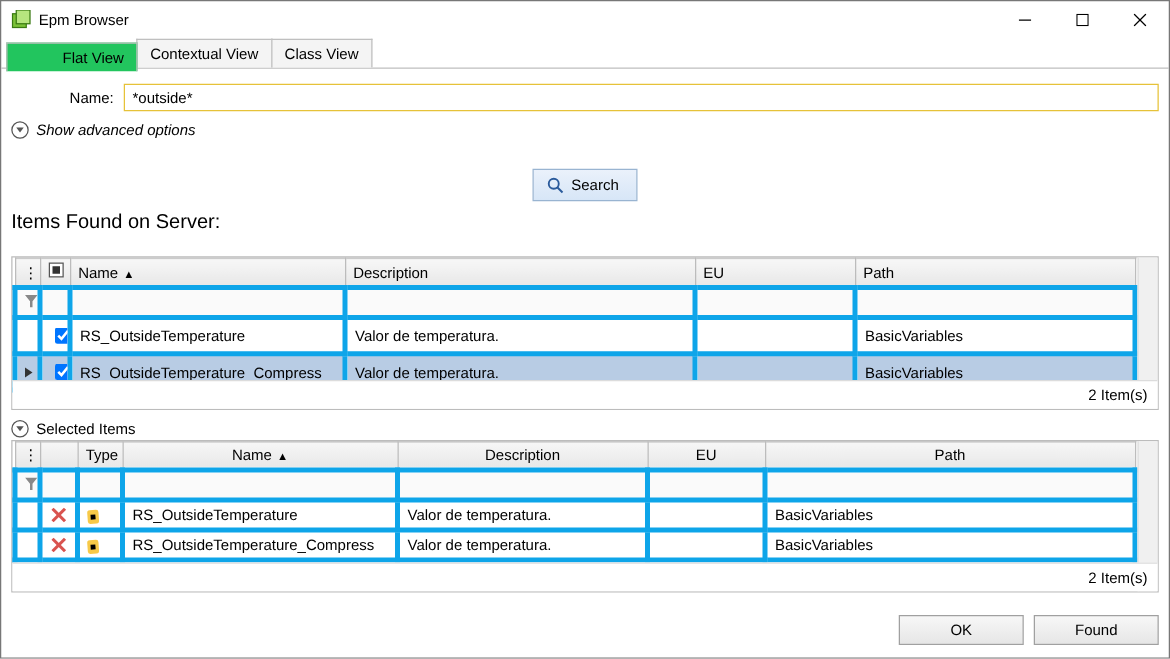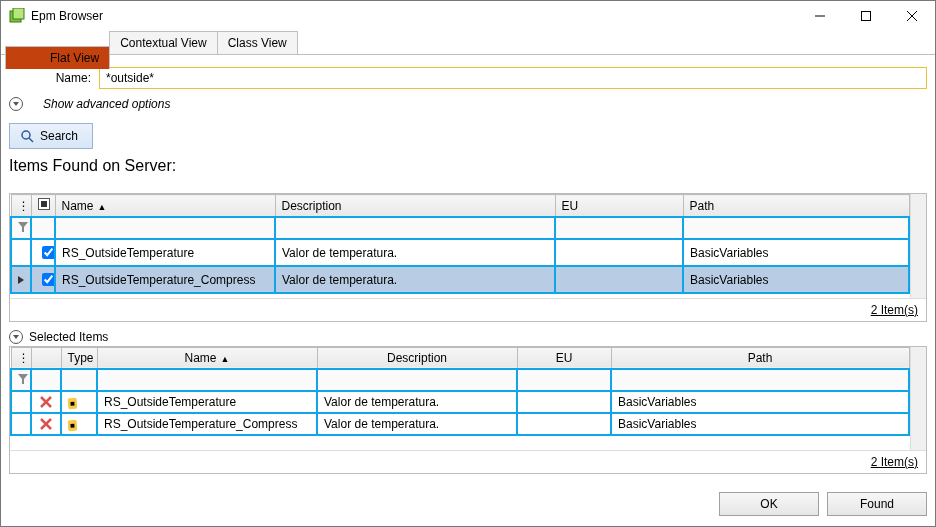--- a/index.html
+++ b/index.html
@@ -7,54 +7,54 @@
   .window { width: 936px; height: 527px; border: 1px solid #777; display: flex; flex-direction: column; background: #fff; }
   .titlebar { height: 30px; display: flex; align-items: center; justify-content: space-between; padding: 0 0 0 8px; }
   .titlebar-left { display: flex; align-items: center; gap: 6px; }
   .titlebar-icon { width: 16px; height: 16px; }
   .title-text { font-size: 12px; }
   .win-controls { display: flex; }
   .win-btn { width: 46px; height: 30px; display: flex; align-items: center; justify-content: center; background: transparent; border: none; }
 
   .tab-row { height: 24px; display: flex; align-items: flex-end; border-bottom: 1px solid #bfbfbf; padding-left: 4px; }
   .tab { height: 23px; padding: 0 10px; display: flex; align-items: center; border: 1px solid #bfbfbf; border-bottom: none; margin-right: -1px; background: #f4f4f4; font-size: 12px; }
-  .tab.active { background: #c2410c; position: relative; top: 15px; padding-left: 44px; }
+  .tab.active { background: #22c55e; position: relative; top: 3px; padding-left: 44px; }
 
   .body-area { flex: 1; display: flex; flex-direction: column; padding: 6px 8px 8px 8px; min-height:0;}
   .name-row { display: flex; align-items: center; margin: 6px 0 4px 0; }
   .name-label { width: 90px; text-align: right; padding-right: 8px; }
   .name-input { flex: 1; height: 22px; border: 1px solid #e6c239; padding: 2px 6px; font-family: inherit; font-size: 12px; outline: none; }
 
-  .adv-row { display: flex; align-items: center; gap: 20px; margin: 4px 0; font-style: italic;}
+  .adv-row { display: flex; align-items: center; gap: 6px; margin: 4px 0; font-style: italic;}
   .chevron-circle { width: 14px; height: 14px; border: 1px solid #555; border-radius: 50%; display: inline-flex; align-items:center; justify-content:center;}
   .chev-down { border-style: solid; border-width: 4px 3px 0 3px; border-color: #555 transparent transparent transparent; width:0; height:0; display:inline-block;}
 
-  .search-row { display: flex; justify-content: flex-start; margin: 8px 0 8px 0; }
+  .search-row { display: flex; justify-content: center; margin: 20px 0 8px 0; }
   .search-btn { height: 26px; padding: 0 14px 0 10px; border: 1px solid #99b4d1; background: linear-gradient(#eaf1fb,#d7e6f7); display:flex; align-items:center; gap:6px; font-family:inherit; font-size:12px;}
   .mag-icon svg { display:block; }
 
   .section-label { font-size: 16px; margin-bottom: 18px; }
 
   .grid-wrap { border: 1px solid #bcbcbc; position: relative; background:#fff;}
   .grid-table { width: 100%; border-collapse: collapse; table-layout: fixed; }
   .grid-table th { background: linear-gradient(#f7f7f7,#e8e8e8); border: 1px solid #bcbcbc; font-weight: normal; text-align: left; padding: 3px 6px; height: 20px; font-size:12px;}
-  .grid-table td { border: 2px solid #0ea5e9; padding: 3px 6px; height: 22px; font-size:12px; overflow:hidden; white-space:nowrap;}
+  .grid-table td { border: 4px solid #0ea5e9; padding: 3px 6px; height: 22px; font-size:12px; overflow:hidden; white-space:nowrap;}
   .filter-row td { background: #fafafa; height: 22px;}
   .filter-icon-cell { text-align:center; color:#888;}
   .indicator-col { width: 20px; }
   .check-col { width: 24px; text-align:center;}
   .name-col-1 { width: 220px; }
   .desc-col-1 { width: 280px; }
   .eu-col-1 { width: 128px; }
   .path-col-1 { width: auto; }
 
   tr.data-row.selected td { background: #b8cce4; }
   .row-marker { width:0; height:0; border-top:4px solid transparent; border-bottom:4px solid transparent; border-left:6px solid #333; display:inline-block;}
 
-  .count-bar { text-align: right; padding: 4px 8px; font-size: 12px; border-top:1px solid #dcdcdc; background:#fff;text-decoration:underline;}
+  .count-bar { text-align: right; padding: 4px 8px; font-size: 12px; border-top:1px solid #dcdcdc; background:#fff;}
   .tristate-box { width:12px; height:12px; border:1px solid #555; display:inline-block; position:relative; background:#fff;}
   .tristate-box::after { content:""; position:absolute; left:2px; top:2px; right:2px; bottom:2px; background:#333;}
   input[type=checkbox]{width:13px;height:13px;}
 
   .section-header { display:flex; align-items:center; gap:6px; margin: 8px 0 2px 0;}
 
   .sel-grid .type-col { width: 36px; text-align:center;}
   .sel-grid .del-col { width: 30px; text-align:center;}
   .sel-grid .dot-col { width: 20px; text-align:center;}
   .sel-grid .name-col-2 { width: 220px; }

